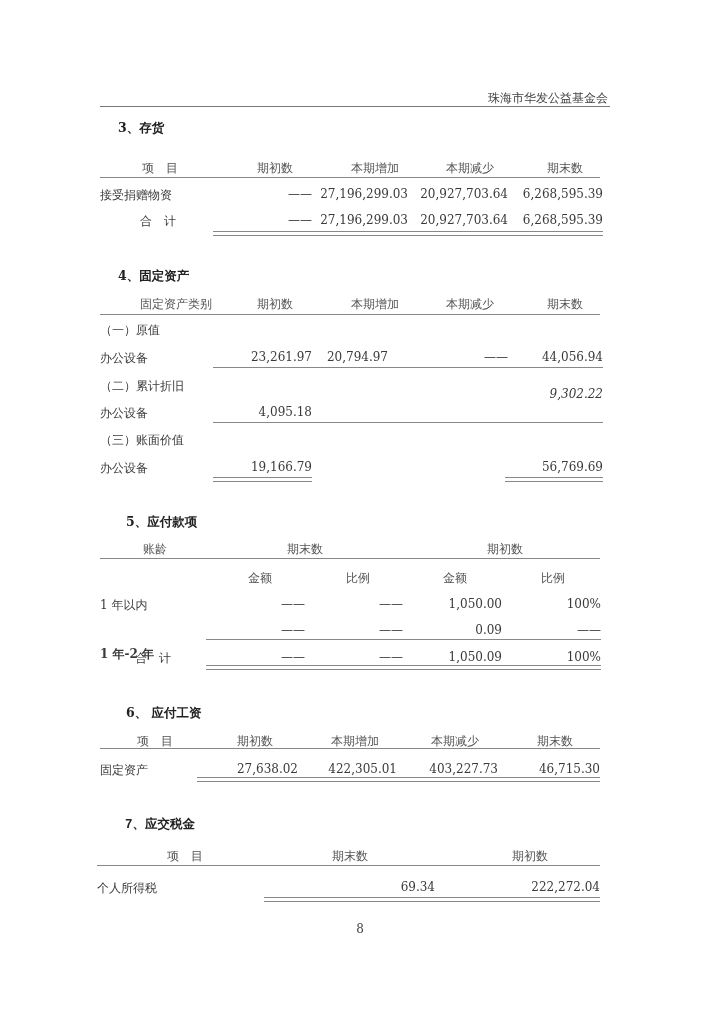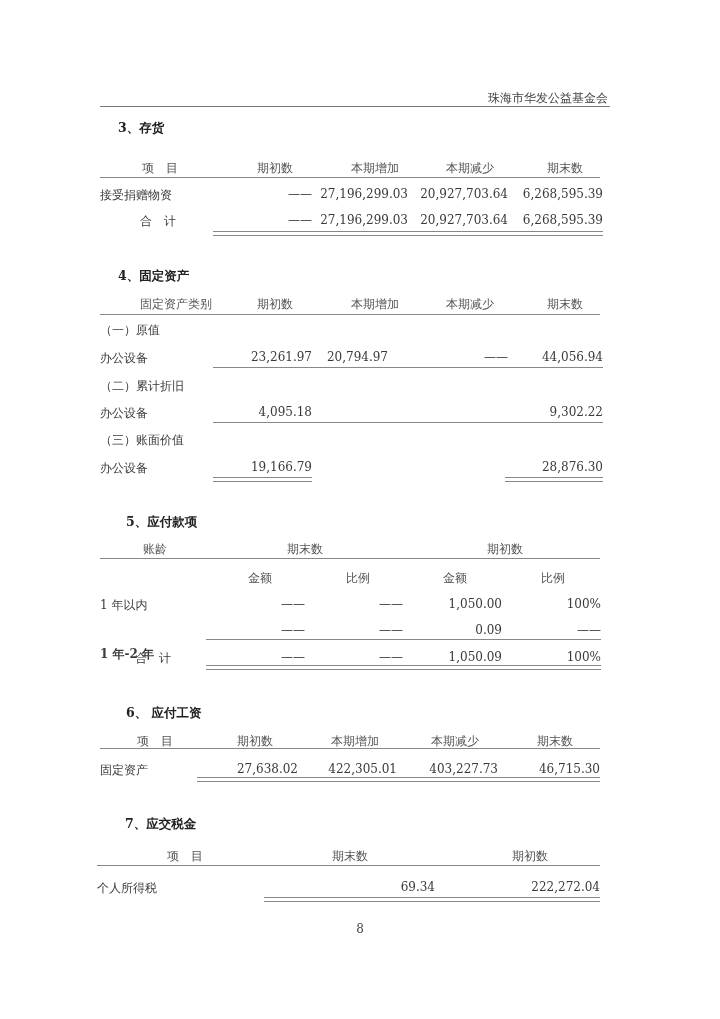--- a/index.html
+++ b/index.html
@@ -59,27 +59,27 @@
   <div class="abs cell" style="left:100px;top:350px;">办公设备</div>
   <div class="abs cell r" style="left:230px;top:350px;width:82px;">23,261.97</div>
   <div class="abs cell r" style="left:310px;top:350px;width:78px;">20,794.97</div>
   <div class="abs cell r" style="left:410px;top:350px;width:98px;">——</div>
   <div class="abs cell r" style="left:510px;top:350px;width:93px;">44,056.94</div>
   <div class="hline" style="left:213px;top:367px;width:390px;"></div>
 
   <div class="abs cell" style="left:100px;top:378px;">（二）累计折旧</div>
   <div class="abs cell" style="left:100px;top:405px;">办公设备</div>
   <div class="abs cell r" style="left:230px;top:405px;width:82px;">4,095.18</div>
-  <div class="abs cell r" style="left:510px;top:405px;width:93px;">9,302.22</div>
+  <div class="abs cell r" style="left:510px;top:387px;width:93px;font-style:italic;">9,302.22</div>
   <div class="hline" style="left:213px;top:422px;width:390px;"></div>
 
   <div class="abs cell" style="left:100px;top:432px;">（三）账面价值</div>
   <div class="abs cell" style="left:100px;top:460px;">办公设备</div>
   <div class="abs cell r" style="left:230px;top:460px;width:82px;">19,166.79</div>
-  <div class="abs cell r" style="left:510px;top:460px;width:93px;">28,876.30</div>
+  <div class="abs cell r" style="left:510px;top:460px;width:93px;">56,769.69</div>
   <div class="dline" style="left:213px;top:477px;width:99px;"></div>
   <div class="dline" style="left:505px;top:477px;width:98px;"></div>
 </div>
 
 <div class="abs sec-title" style="left:126px;top:514px;">5、应付款项</div>
 <div>
   <div class="abs th c" style="left:125px;top:541px;width:60px;">账龄</div>
   <div class="abs th c" style="left:265px;top:541px;width:80px;">期末数</div>
   <div class="abs th c" style="left:465px;top:541px;width:80px;">期初数</div>
   <div class="hline" style="left:100px;top:558px;width:500px;"></div>
@@ -120,21 +120,21 @@
   <div class="hline" style="left:100px;top:748px;width:500px;"></div>
 
   <div class="abs cell" style="left:100px;top:762px;">固定资产</div>
   <div class="abs cell r" style="left:210px;top:762px;width:88px;">27,638.02</div>
   <div class="abs cell r" style="left:300px;top:762px;width:97px;">422,305.01</div>
   <div class="abs cell r" style="left:400px;top:762px;width:98px;">403,227.73</div>
   <div class="abs cell r" style="left:500px;top:762px;width:100px;">46,715.30</div>
   <div class="dline" style="left:197px;top:777px;width:403px;"></div>
 </div>
 
-<div class="abs sec-title" style="left:125px;top:816px;">7、应交税金</div>
+<div class="abs sec-title" style="left:125px;top:816px;font-family:Liberation Mono, monospace;">7、应交税金</div>
 <div>
   <div class="abs th c" style="left:150px;top:848px;width:70px;">项　目</div>
   <div class="abs th c" style="left:310px;top:848px;width:80px;">期末数</div>
   <div class="abs th c" style="left:490px;top:848px;width:80px;">期初数</div>
   <div class="hline" style="left:97px;top:865px;width:503px;"></div>
 
   <div class="abs cell" style="left:97px;top:880px;">个人所得税</div>
   <div class="abs cell r" style="left:330px;top:880px;width:105px;">69.34</div>
   <div class="abs cell r" style="left:480px;top:880px;width:120px;">222,272.04</div>
   <div class="dline" style="left:264px;top:897px;width:336px;"></div>

